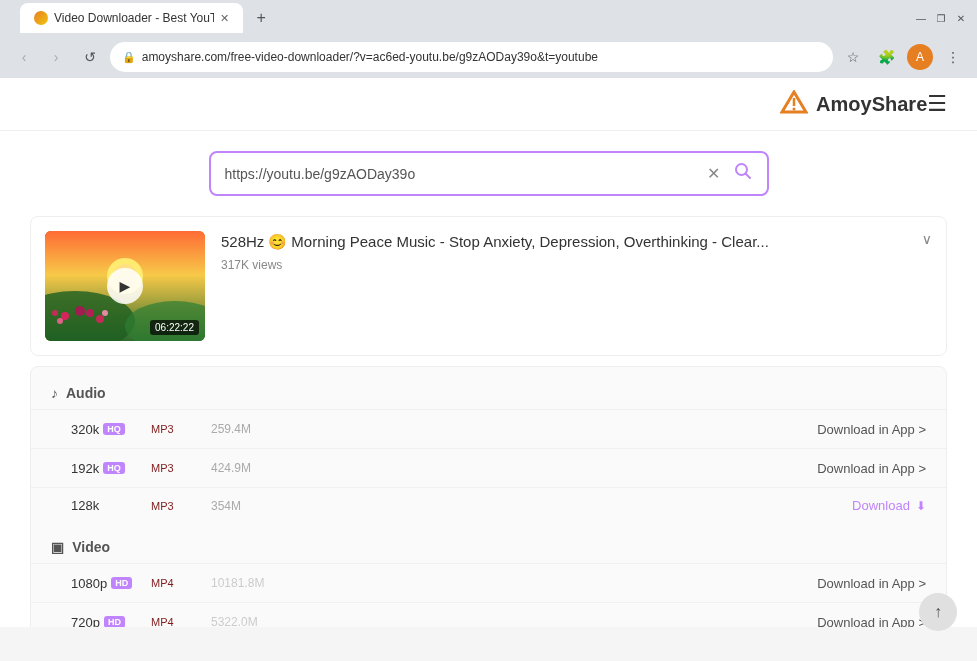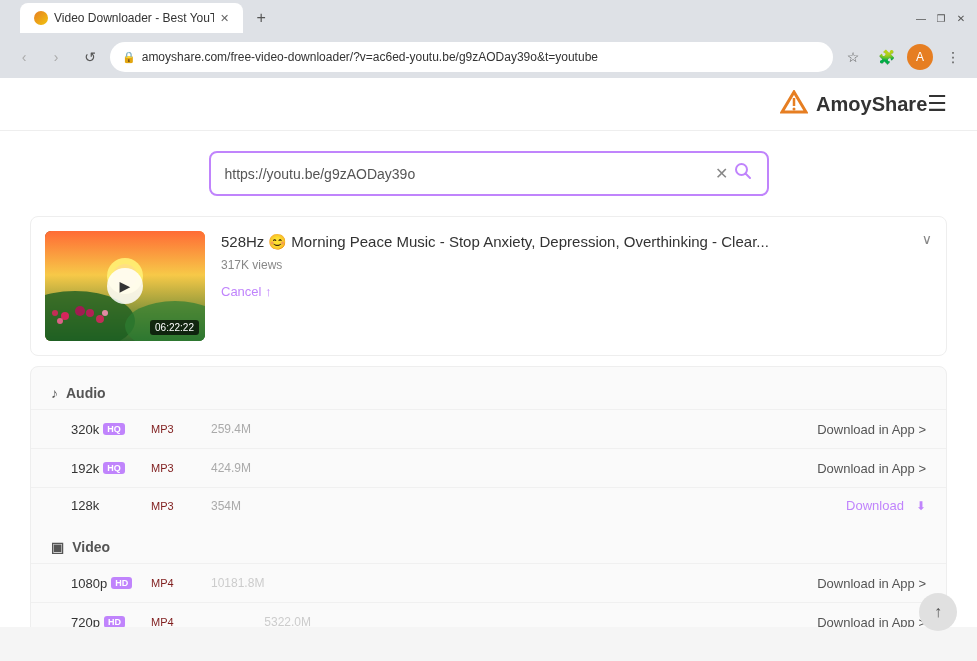--- a/index.html
+++ b/index.html
@@ -29,21 +29,21 @@
 
     
     .site-header { display: flex; align-items: center; justify-content: flex-end; padding: 12px 30px; border-bottom: 1px solid #eee; }
     .logo { display: flex; align-items: center; gap: 8px; }
     .logo-icon { width: 28px; height: 28px; }
     .logo-text { font-size: 20px; font-weight: bold; color: #333; }
     .hamburger { font-size: 22px; color: #333; cursor: pointer; }
 
     
     .search-area { display: flex; justify-content: center; padding: 20px 30px; }
-    .search-box { display: flex; align-items: center; border: 2px solid #c084fc; border-radius: 8px; padding: 8px 14px; width: 560px; gap: 4px; }
+    .search-box { display: flex; align-items: center; border: 2px solid #c084fc; border-radius: 8px; padding: 8px 14px; width: 560px; gap: 12px; }
     .search-input { flex: 1; border: none; outline: none; font-size: 14px; color: #555; }
     .search-clear { color: #888; font-size: 16px; cursor: pointer; }
     .search-btn { color: #c084fc; font-size: 20px; cursor: pointer; }
 
     
     .result-card { margin: 0 30px; border: 1px solid #eee; border-radius: 8px; padding: 14px; display: flex; align-items: flex-start; gap: 16px; position: relative; }
     .thumbnail { width: 160px; height: 110px; border-radius: 6px; overflow: hidden; background: linear-gradient(135deg, #8B4513 0%, #e67e22 40%, #f39c12 60%, #2c7a2c 100%); position: relative; flex-shrink: 0; }
     .thumb-overlay { position: absolute; inset: 0; display: flex; align-items: center; justify-content: center; }
     .play-btn { width: 36px; height: 36px; background: rgba(255,255,255,0.85); border-radius: 50%; display: flex; align-items: center; justify-content: center; font-size: 14px; color: #333; }
     .thumb-duration { position: absolute; bottom: 6px; right: 6px; background: rgba(0,0,0,0.7); color: #fff; font-size: 10px; padding: 2px 5px; border-radius: 3px; }
@@ -59,21 +59,21 @@
     .section-icon { font-size: 14px; }
 
     .option-row { display: flex; align-items: center; padding: 10px 20px 10px 40px; border-top: 1px solid #f0f0f0; }
     .quality { font-size: 13px; color: #333; font-weight: 500; width: 80px; display: flex; align-items: center; gap: 4px; }
     .hq-badge { background: #c084fc; color: #fff; font-size: 9px; padding: 1px 4px; border-radius: 3px; font-weight: bold; }
     .hd-badge { background: #c084fc; color: #fff; font-size: 9px; padding: 1px 4px; border-radius: 3px; font-weight: bold; }
     .format { font-size: 11px; color: #7f1d1d; width: 60px; }
     .filesize { font-size: 12px; color: #aaa; width: 100px; }
     .dl-btn { margin-left: auto; }
     .dl-in-app { color: #555; font-size: 13px; cursor: pointer; }
-    .dl-direct { color: #c084fc; font-size: 13px; cursor: pointer; display: flex; align-items: center; gap: 12px; }
+    .dl-direct { color: #c084fc; font-size: 13px; cursor: pointer; display: flex; align-items: center; gap: 6px; }
     .dl-arrow { color: #c084fc; font-size: 12px; }
 
     .video-section { margin-top: 4px; }
 
     
     .scroll-top { position: fixed; bottom: 30px; right: 20px; width: 38px; height: 38px; background: #e0e0e0; border-radius: 50%; display: flex; align-items: center; justify-content: center; cursor: pointer; font-size: 16px; color: #555; }
   </style>
 </head>
 <body>
 
@@ -169,21 +169,20 @@
         <circle cx="60" cy="82" r="3" fill="#f48fb1" opacity="0.9"></circle>
       </svg>
       <div class="thumb-overlay">
         <div class="play-btn">▶</div>
       </div>
       <div class="thumb-duration">06:22:22</div>
     </div>
     <div class="video-info">
       <div class="video-title">528Hz 😊 Morning Peace Music - Stop Anxiety, Depression, Overthinking - Clear...</div>
       <div class="video-views">317K views</div>
-      <div class="cancel-btn">Cancel ↑</div>
     </div>
     <div class="collapse-btn">∨</div>
   </div>
 
   <div class="download-options">
 
     <div class="section-header">
       <span class="section-icon">♪</span>
       <span>Audio</span>
     </div>
@@ -242,21 +241,21 @@
         <span class="dl-in-app">Download in App &gt;</span>
       </div>
     </div>
 
     <div class="option-row">
       <div class="quality">
         <span>720p</span>
         <span class="hd-badge">HD</span>
       </div>
       <div class="format">MP4</div>
-      <div class="filesize" style="color:#ccc;text-align:right;">5322.0M</div>
+      <div class="filesize" style="color:#ccc;">5322.0M</div>
       <div class="dl-btn">
         <span class="dl-in-app">Download in App &gt;</span>
       </div>
     </div>
 
   </div>
 </div>
 
 <div class="scroll-top">↑</div>
 

